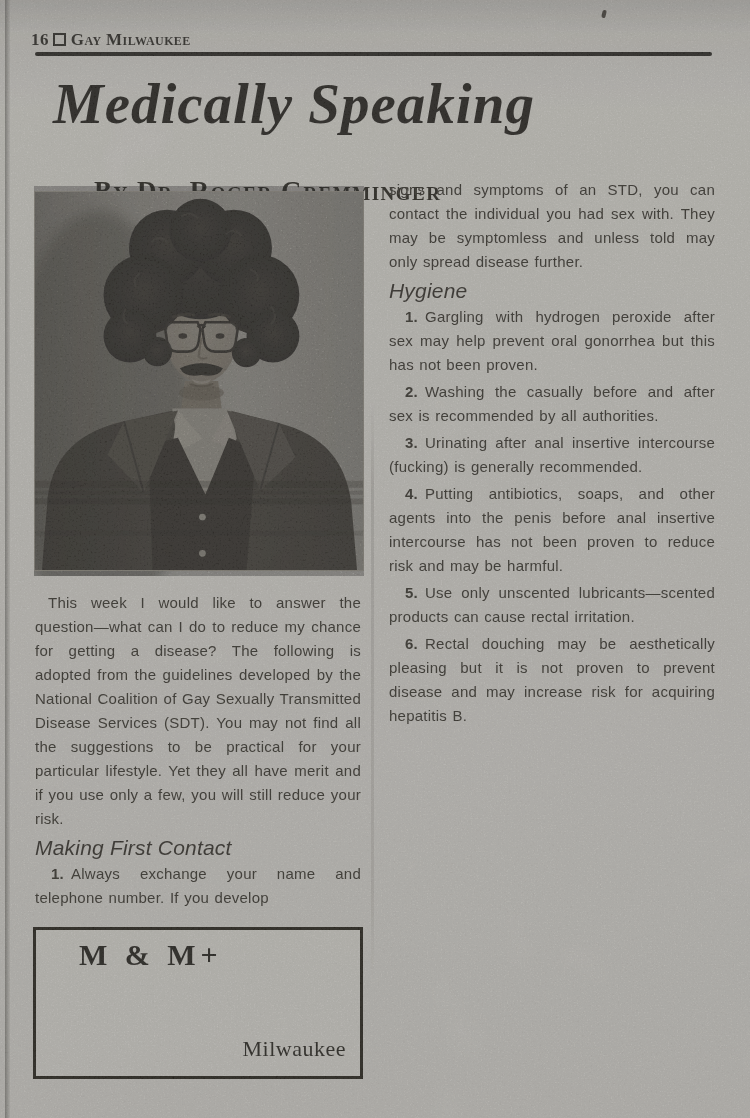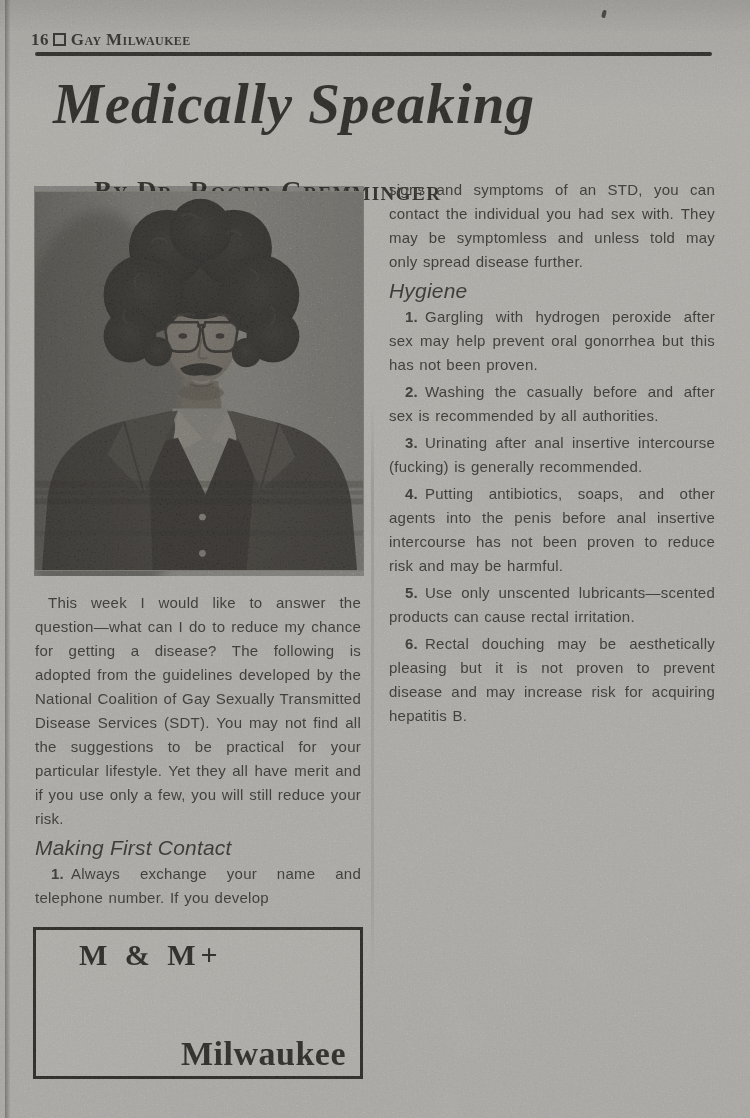--- a/index.html
+++ b/index.html
@@ -39,22 +39,22 @@
   .sechead{margin:5px 0 2px 0;text-align:left;font-style:italic;font-weight:normal;
     font-size:21px;letter-spacing:.2px;color:#221f1a;}
   
   .photo{position:relative;width:330px;height:388px;margin:8px 0 17px -1px;padding:0;}
   .photo svg{display:block;}
   
   .ad{position:relative;margin-top:17px;margin-left:-2px;width:324px;height:146px;
     border:3.5px solid #131109;background:rgba(236,234,228,0.10);}
   .ad-name{position:absolute;left:20px;top:8px;font-family:"Liberation Serif",serif;
     font-weight:bold;font-size:30px;letter-spacing:5px;color:#12100c;margin-left:23px;}
-  .ad-city{position:absolute;right:14px;bottom:3px;font-family:"Liberation Serif",serif;
-    font-size:34px;letter-spacing:.5px;color:#15130e;font-weight:bold;}
+  .ad-city{position:absolute;right:14px;bottom:14px;font-family:"Liberation Serif",serif;
+    font-size:22px;letter-spacing:.5px;color:#15130e;}
   .grain{position:absolute;left:0;top:0;pointer-events:none;}
 </style>
 </head>
 <body>
 
 <div class="page">
 
   <div class="left-crease"></div>
   <div class="gutter-crease"></div>
   <div class="speck"></div>

